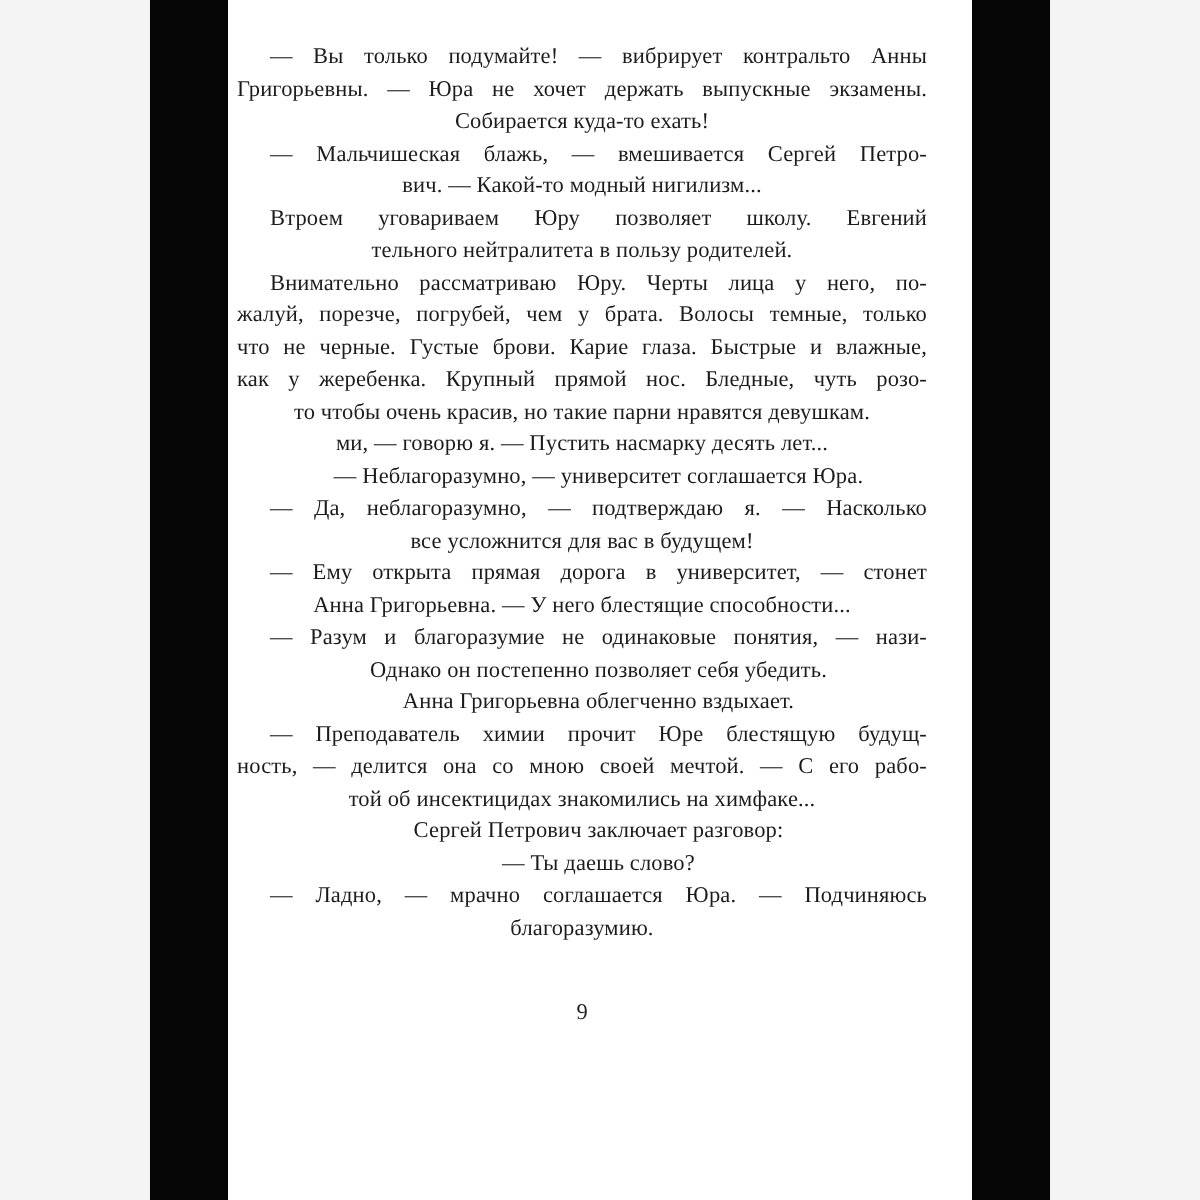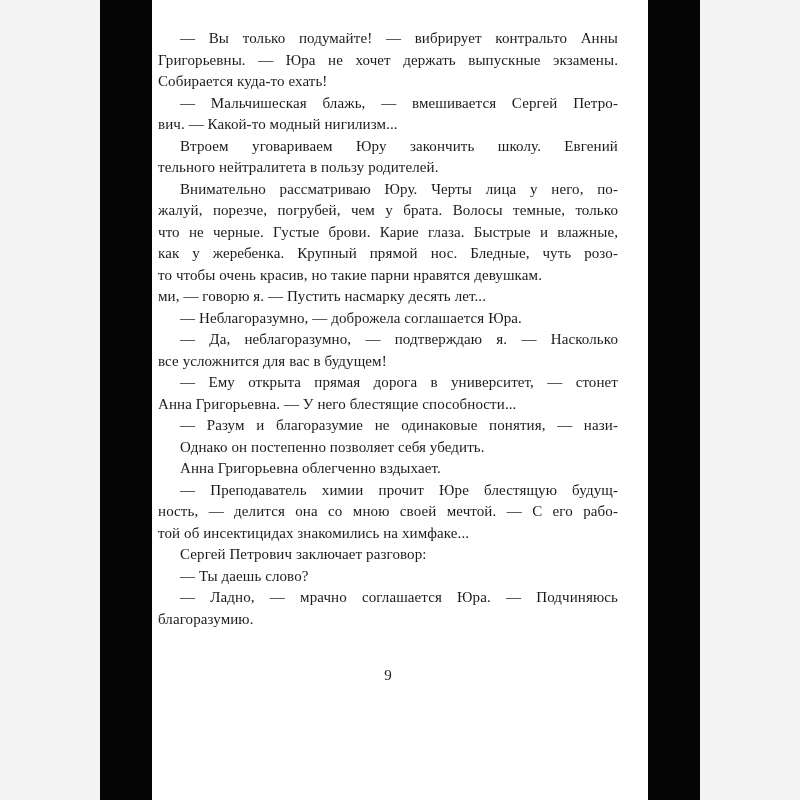--- a/index.html
+++ b/index.html
@@ -33,21 +33,21 @@
     background: var(--page-bg);
     flex: 0 0 auto;
     padding: 28px 30px 0 6px;
   }
   .text-block {
     color: var(--ink);
     font-size: 15px;
     line-height: 21.5px;
   }
   .line {
-    text-align: left;
+    text-align: center;
     white-space: normal;
     overflow: hidden;
     letter-spacing: 0.1px;
   }
   .line.justify {
     text-align: justify;
     text-align-last: justify;
   }
   .line.indent {
     text-indent: 22px;
@@ -65,29 +65,29 @@
 <div class="scan">
   <div class="outer-margin"></div>
   <div class="edge-bar"></div>
   <div class="page">
     <div class="text-block">
         <div class="line indent justify">— Вы только подумайте! — вибрирует контральто Анны</div>
         <div class="line justify">Григорьевны. — Юра не хочет держать выпускные экзамены.</div>
         <div class="line">Собирается куда-то ехать!</div>
         <div class="line indent justify">— Мальчишеская блажь, — вмешивается Сергей Петро-</div>
         <div class="line">вич. — Какой-то модный нигилизм...</div>
-        <div class="line indent justify">Втроем уговариваем Юру закончить школу. Евгений</div>
+        <div class="line indent justify">Втроем уговариваем Юру позволяет школу. Евгений</div>
         <div class="line">тельного нейтралитета в пользу родителей.</div>
         <div class="line indent justify">Внимательно рассматриваю Юру. Черты лица у него, по-</div>
         <div class="line justify">жалуй, порезче, погрубей, чем у брата. Волосы темные, только</div>
         <div class="line justify">что не черные. Густые брови. Карие глаза. Быстрые и влажные,</div>
         <div class="line justify">как у жеребенка. Крупный прямой нос. Бледные, чуть розо-</div>
         <div class="line">то чтобы очень красив, но такие парни нравятся девушкам.</div>
         <div class="line">ми, — говорю я. — Пустить насмарку десять лет...</div>
-        <div class="line indent">— Неблагоразумно, — доброжела соглашается Юра.</div>
+        <div class="line indent">— Неблагоразумно, — университет соглашается Юра.</div>
         <div class="line indent justify">— Да, неблагоразумно, — подтверждаю я. — Насколько</div>
         <div class="line">все усложнится для вас в будущем!</div>
         <div class="line indent justify">— Ему открыта прямая дорога в университет, — стонет</div>
         <div class="line">Анна Григорьевна. — У него блестящие способности...</div>
         <div class="line indent justify">— Разум и благоразумие не одинаковые понятия, — нази-</div>
         <div class="line indent">Однако он постепенно позволяет себя убедить.</div>
         <div class="line indent">Анна Григорьевна облегченно вздыхает.</div>
         <div class="line indent justify">— Преподаватель химии прочит Юре блестящую будущ-</div>
         <div class="line justify">ность, — делится она со мною своей мечтой. — С его рабо-</div>
         <div class="line">той об инсектицидах знакомились на химфаке...</div>

